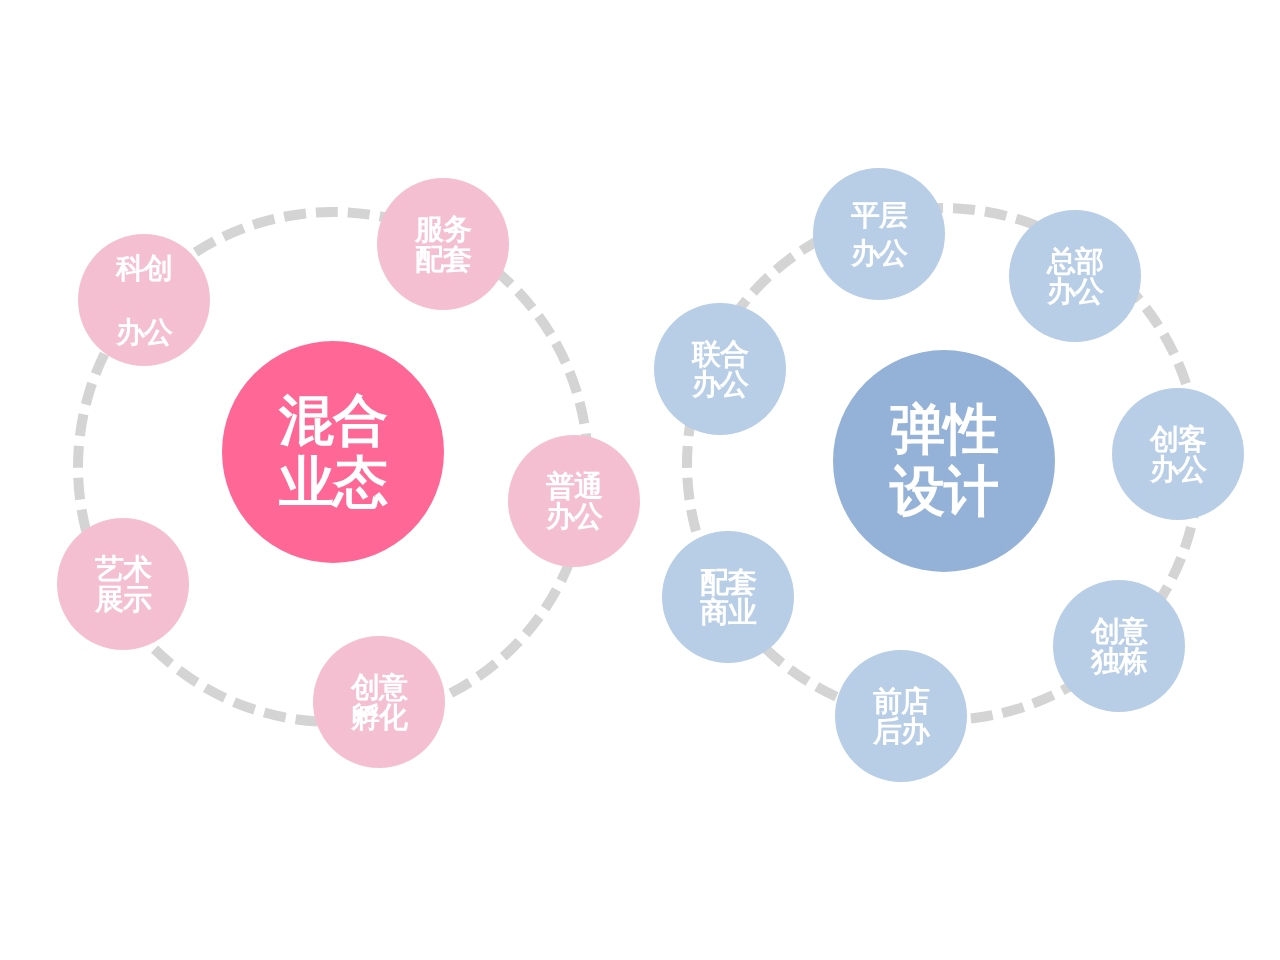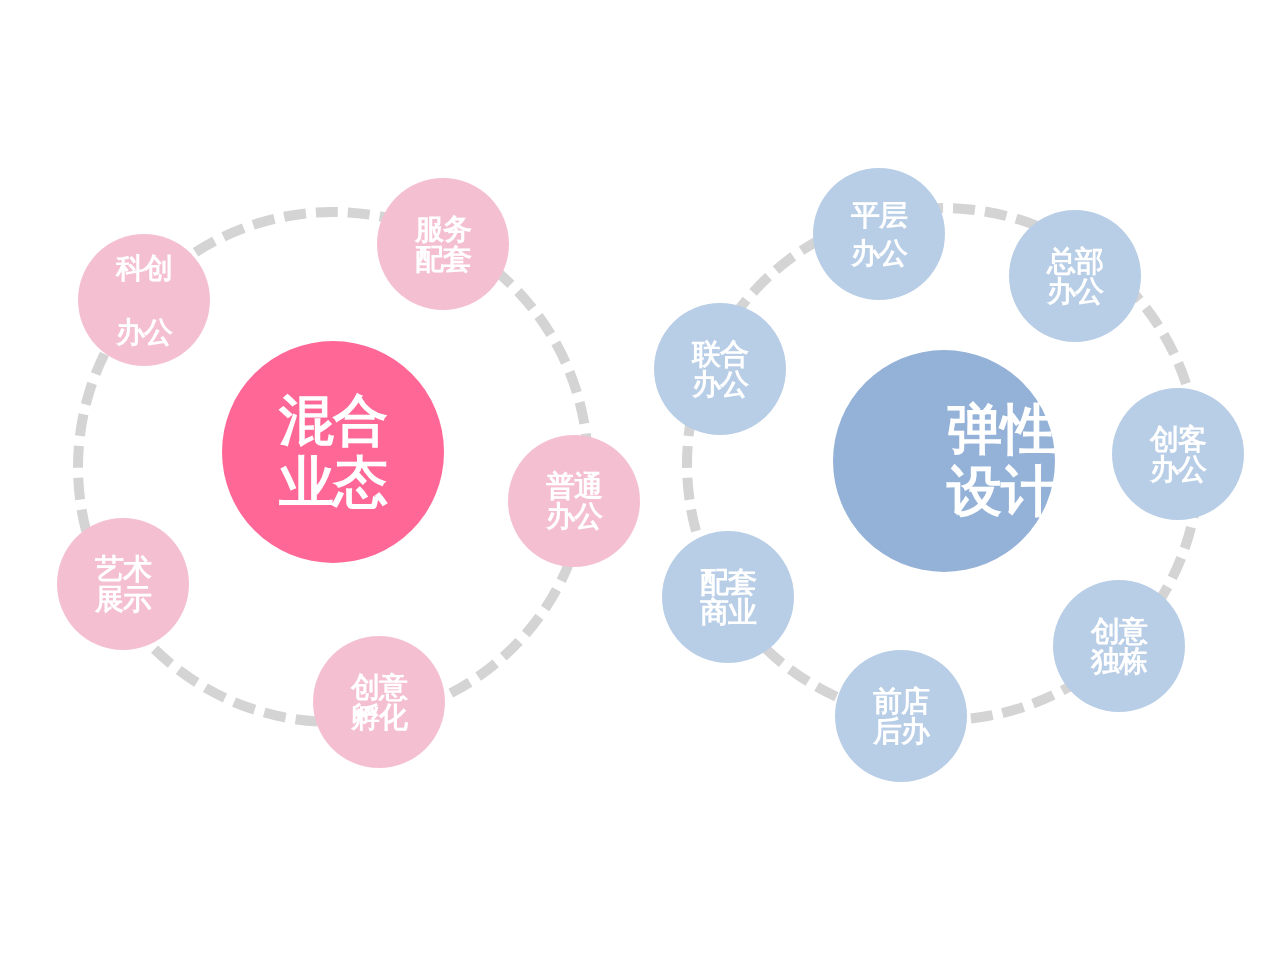--- a/index.html
+++ b/index.html
@@ -48,21 +48,21 @@
     <span>展示</span>
   </div>
 
   <div class="node small" style="left:313px;top:636px;width:132px;height:132px;background:#f5bfd2;">
     <span>创意</span>
     <span>孵化</span>
   </div>
 </div>
 
 <div>
-  <div class="node big" style="left:833px;top:350px;width:222px;height:222px;background:#94b2d8;align-items:flex-end;">
+  <div class="node big" style="left:833px;top:350px;width:222px;height:222px;background:#94b2d8;">
     <span>弹性</span>
     <span>设计</span>
   </div>
 
   <div class="node small" style="left:813px;top:168px;width:132px;height:132px;background:#b8cde6;gap:8px;">
     <span>平层</span>
     <span>办公</span>
   </div>
 
   <div class="node small" style="left:1009px;top:210px;width:132px;height:132px;background:#b8cde6;">

